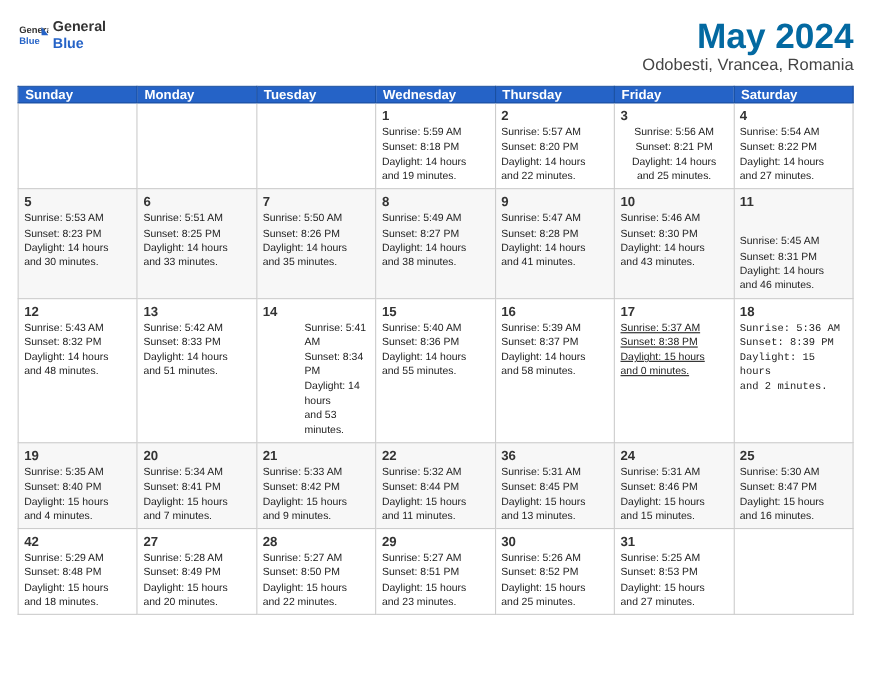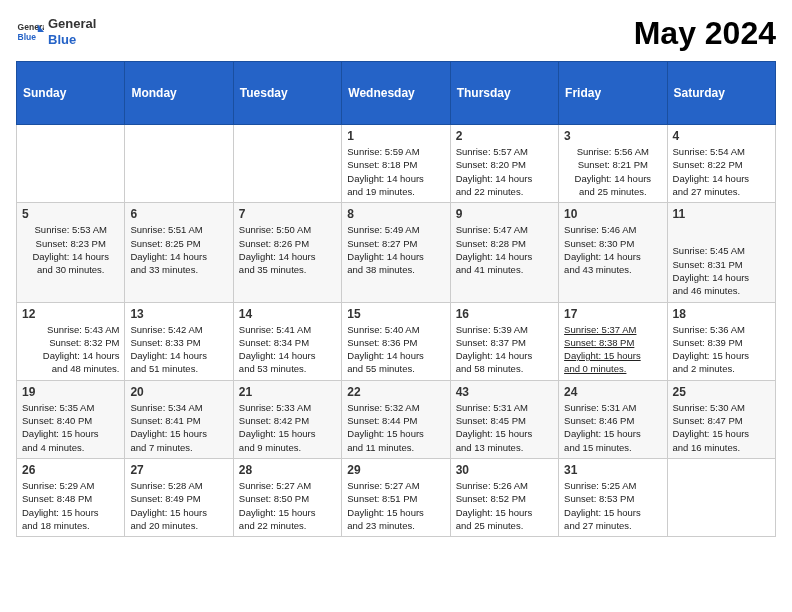--- a/index.html
+++ b/index.html
@@ -30,38 +30,38 @@
     .logo-icon {
       width: 28px;
       height: 28px;
     }
     .title-block {
       text-align: right;
     }
     .month-year {
       font-size: 32px;
       font-weight: bold;
-      color: #000000;
+      color: #0369a1;
       line-height: 1.1;
     }
     .location {
       font-size: 15px;
       color: #444;
     }
     .calendar {
       width: 100%;
       border-collapse: collapse;
       border: 1px solid #ccc;
     }
     .calendar th {
       background-color: #2563c7;
       color: #fff;
       font-size: 12px;
       font-weight: bold;
-      padding: 24px 6px;
+      padding: 0 6px;
       text-align: left;
       border: 1px solid #1a4fa0;
     }
     .calendar td {
       border: 1px solid #ccc;
       vertical-align: top;
       padding: 4px 5px;
       font-size: 10px;
       color: #333;
       width: calc(100% / 7);
@@ -102,20 +102,21 @@
     </svg>
     <div>
       <div class="logo-text">
         <div>General</div>
         <div style="color:#2563c7;">Blue</div>
       </div>
     </div>
   </div>
   <div class="title-block">
     <div class="month-year">May 2024</div>
+    <div class="location">Odobesti, Vrancea, Romania</div>
   </div>
 </div>
 
 <table class="calendar">
   <thead>
     <tr>
     <th>Sunday</th>
         <th>Monday</th>
         <th>Tuesday</th>
         <th>Wednesday</th>
@@ -154,21 +155,21 @@
           <span class="day-num">4</span>
           <div class="day-info" style="white-space: pre-line;">Sunrise: 5:54 AM
 Sunset: 8:22 PM
 Daylight: 14 hours
 and 27 minutes.</div>
         </td>
       </tr>
       <tr>
         <td>
           <span class="day-num">5</span>
-          <div class="day-info" style="white-space: pre-line; text-align: center;">Sunrise: 5:53 AM
+          <div class="day-info" style="white-space: pre-line;">Sunrise: 5:53 AM
 Sunset: 8:23 PM
 Daylight: 14 hours
 and 30 minutes.</div>
         </td>
         <td>
           <span class="day-num">6</span>
           <div class="day-info" style="white-space: pre-line;">Sunrise: 5:51 AM
 Sunset: 8:25 PM
 Daylight: 14 hours
 and 33 minutes.</div>
@@ -205,35 +206,35 @@
           <span class="day-num">11</span>
           <div class="day-info" style="white-space: pre-line; margin-top: 23px;">Sunrise: 5:45 AM
 Sunset: 8:31 PM
 Daylight: 14 hours
 and 46 minutes.</div>
         </td>
       </tr>
       <tr>
         <td>
           <span class="day-num">12</span>
-          <div class="day-info" style="white-space: pre-line; text-align: right;">Sunrise: 5:43 AM
+          <div class="day-info" style="white-space: pre-line;">Sunrise: 5:43 AM
 Sunset: 8:32 PM
 Daylight: 14 hours
 and 48 minutes.</div>
         </td>
         <td>
           <span class="day-num">13</span>
           <div class="day-info" style="white-space: pre-line;">Sunrise: 5:42 AM
 Sunset: 8:33 PM
 Daylight: 14 hours
 and 51 minutes.</div>
         </td>
         <td>
           <span class="day-num">14</span>
-          <div class="day-info" style="white-space: pre-line;">Sunrise: 5:41 AM
+          <div class="day-info" style="white-space: pre-line; margin-left: 38px;">Sunrise: 5:41 AM
 Sunset: 8:34 PM
 Daylight: 14 hours
 and 53 minutes.</div>
         </td>
         <td>
           <span class="day-num">15</span>
           <div class="day-info" style="white-space: pre-line;">Sunrise: 5:40 AM
 Sunset: 8:36 PM
 Daylight: 14 hours
 and 55 minutes.</div>
@@ -247,21 +248,21 @@
         </td>
         <td>
           <span class="day-num">17</span>
           <div class="day-info" style="white-space: pre-line; text-decoration: underline;">Sunrise: 5:37 AM
 Sunset: 8:38 PM
 Daylight: 15 hours
 and 0 minutes.</div>
         </td>
         <td>
           <span class="day-num">18</span>
-          <div class="day-info" style="white-space: pre-line;">Sunrise: 5:36 AM
+          <div class="day-info" style="white-space: pre-line; font-family: Liberation Mono, monospace;">Sunrise: 5:36 AM
 Sunset: 8:39 PM
 Daylight: 15 hours
 and 2 minutes.</div>
         </td>
       </tr>
       <tr>
         <td>
           <span class="day-num">19</span>
           <div class="day-info" style="white-space: pre-line;">Sunrise: 5:35 AM
 Sunset: 8:40 PM
@@ -283,21 +284,21 @@
 and 9 minutes.</div>
         </td>
         <td>
           <span class="day-num">22</span>
           <div class="day-info" style="white-space: pre-line;">Sunrise: 5:32 AM
 Sunset: 8:44 PM
 Daylight: 15 hours
 and 11 minutes.</div>
         </td>
         <td>
-          <span class="day-num">43</span>
+          <span class="day-num">36</span>
           <div class="day-info" style="white-space: pre-line;">Sunrise: 5:31 AM
 Sunset: 8:45 PM
 Daylight: 15 hours
 and 13 minutes.</div>
         </td>
         <td>
           <span class="day-num">24</span>
           <div class="day-info" style="white-space: pre-line;">Sunrise: 5:31 AM
 Sunset: 8:46 PM
 Daylight: 15 hours
@@ -306,21 +307,21 @@
         <td>
           <span class="day-num">25</span>
           <div class="day-info" style="white-space: pre-line;">Sunrise: 5:30 AM
 Sunset: 8:47 PM
 Daylight: 15 hours
 and 16 minutes.</div>
         </td>
       </tr>
       <tr>
         <td>
-          <span class="day-num">26</span>
+          <span class="day-num">42</span>
           <div class="day-info" style="white-space: pre-line;">Sunrise: 5:29 AM
 Sunset: 8:48 PM
 Daylight: 15 hours
 and 18 minutes.</div>
         </td>
         <td>
           <span class="day-num">27</span>
           <div class="day-info" style="white-space: pre-line;">Sunrise: 5:28 AM
 Sunset: 8:49 PM
 Daylight: 15 hours

